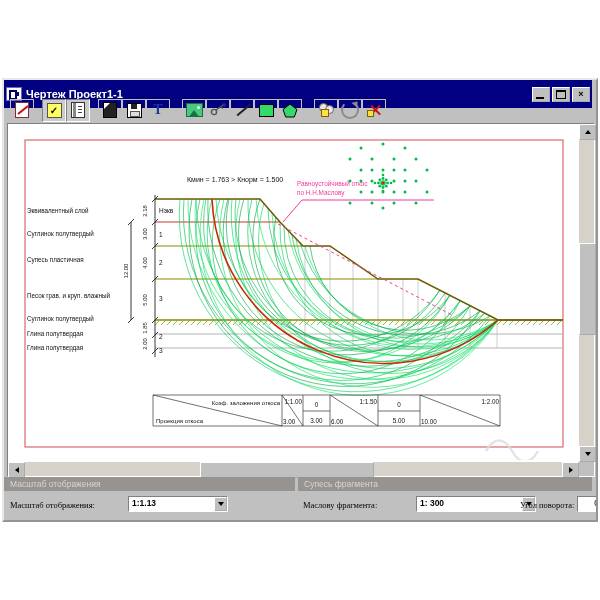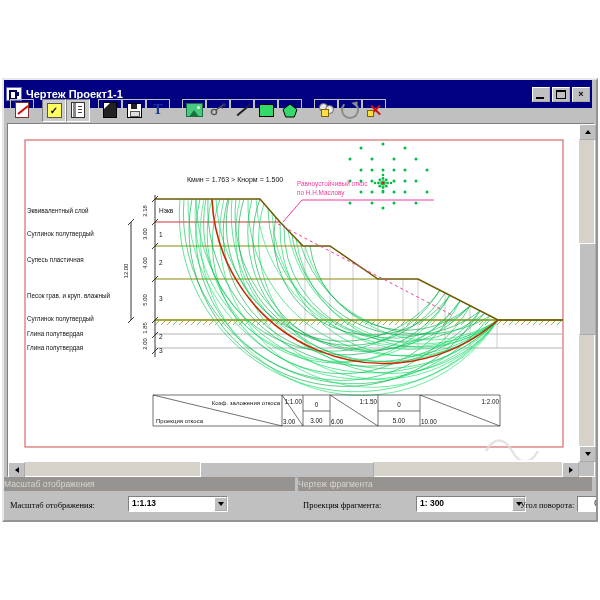--- a/index.html
+++ b/index.html
@@ -74,21 +74,21 @@
   .sbbtn{position:absolute;background:#c0c0c0;border:1px outset #fff;display:flex;align-items:center;justify-content:center;}
   .thumb{position:absolute;background:#c0c0c0;border:1px outset #fff;}
   .corner{position:absolute;right:0;bottom:0;width:15px;height:14px;background:#c0c0c0;}
   .tri{width:0;height:0;}
   .tri.up{border-left:3px solid transparent;border-right:3px solid transparent;border-bottom:4px solid #000;}
   .tri.down{border-left:3px solid transparent;border-right:3px solid transparent;border-top:4px solid #000;}
   .tri.left{border-top:3px solid transparent;border-bottom:3px solid transparent;border-right:4px solid #000;}
   .tri.right{border-top:3px solid transparent;border-bottom:3px solid transparent;border-left:4px solid #000;}
   
   .phdr{position:absolute;height:14px;background:#979390;color:#d9d6d2;font-size:8.5px;
-        line-height:14px;padding-left:0;box-sizing:border-box;}
+        line-height:14px;padding-left:6px;box-sizing:border-box;}
   .plabel{position:absolute;font-size:8.5px;color:#000;white-space:nowrap;font-family:Liberation Serif, serif;}
   .combo{position:absolute;height:16px;background:#fff;border:1px solid;border-color:#808080 #fff #fff #808080;
          box-sizing:border-box;}
   .combo .val{position:absolute;left:3px;top:1px;font-size:8.5px;color:#000;white-space:nowrap;font-weight:bold;}
   .combo .drop{position:absolute;right:0;top:0;width:13px;height:14px;background:#c0c0c0;
                border:1px outset #fff;display:flex;align-items:center;justify-content:center;box-sizing:border-box;}
   .field{position:absolute;height:16px;background:#fff;border:1px solid;border-color:#808080 #fff #fff #808080;
          box-sizing:border-box;font-size:8.5px;text-align:right;padding:1px 3px 0 0;}
 </style>
 </head>
@@ -427,31 +427,31 @@
           </div>
         <div class="thumb" style="left:192px;top:0;width:172px;height:14px;"></div>
         <div class="sbbtn" style="right:0;top:0;width:15px;height:14px;">
             <div class="tri right"></div>
           </div>
       </div>
       <div class="corner"></div>
     </div>
 
     <div class="phdr" style="left:0;top:397px;width:291px;">Масштаб отображения</div>
-    <div class="phdr" style="left:294px;top:397px;width:294px;">Чертеж фрагмента</div>
+    <div class="phdr" style="left:294px;top:397px;width:294px;">Супесь фрагмента</div>
 
     <div class="plabel" style="left:6px;top:420px;">Масштаб отображения:</div>
     <div class="combo" style="left:124px;top:416px;width:100px;">
       <div class="val">1:1.13</div>
       <div class="drop">
           <div class="tri down"></div>
         </div>
     </div>
-    <div class="plabel" style="left:299px;top:420px;">Проекция фрагмента:</div>
-    <div class="combo" style="left:412px;top:416px;width:110px;">
+    <div class="plabel" style="left:299px;top:420px;">Маслову фрагмента:</div>
+    <div class="combo" style="left:412px;top:416px;width:120px;">
       <div class="val">1: 300</div>
       <div class="drop">
           <div class="tri down"></div>
         </div>
     </div>
     <div class="plabel" style="left:516px;top:420px;">Угол поворота:</div>
     <div class="field" style="left:573px;top:416px;width:34px;">0°0</div>
 
   </div>
 </div>

